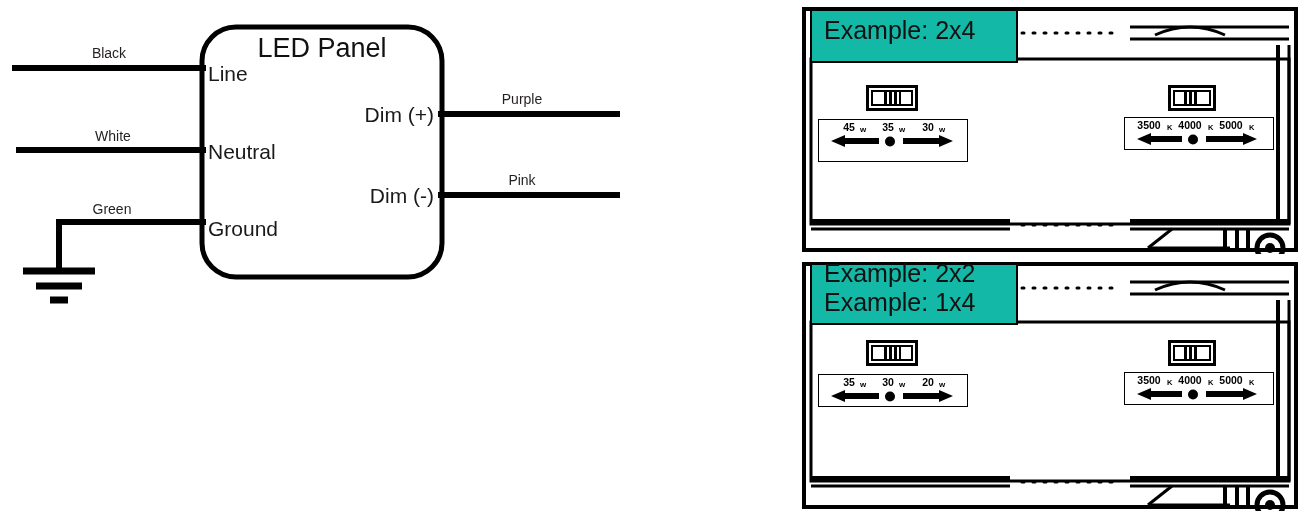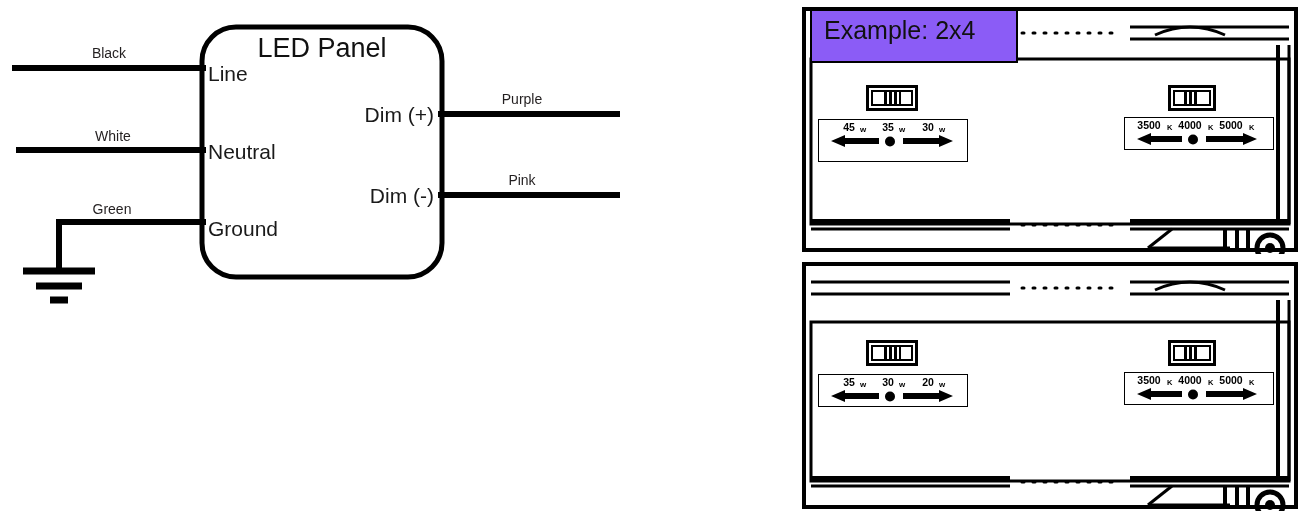--- a/index.html
+++ b/index.html
@@ -32,21 +32,21 @@
   }
 
   
   .fixture{position:absolute;}
   #fixture-2x4{left:800px;top:5px;width:500px;height:249px;}
   #fixture-2x2{left:800px;top:260px;width:500px;height:251px;}
   .fixture svg{display:block;}
 
   .example-box{
     position:absolute;
-    background:#8b5cf6;
+    background:#14b8a6;
     border:2px solid #000;
     box-sizing:border-box;
     display:flex;
     flex-direction:column;
     justify-content:center;
     padding:1px 12px 13px 12px;
   }
   #example-label-2x4{left:10px;top:4px;width:208px;height:54px;}
   #example-label-2x2{left:10px;top:3px;width:208px;height:62px;}
   .example-text{
@@ -248,20 +248,24 @@
         <circle cx="470" cy="245" r="13" fill="none" stroke="#000000" stroke-width="5"></circle>
         <circle cx="470" cy="245" r="5" fill="#000000"></circle>
       </g>
 
       <g>
         <line x1="478" y1="40" x2="478" y2="221" stroke="#000000" stroke-width="4"></line>
         <line x1="489" y1="40" x2="489" y2="221" stroke="#000000" stroke-width="3"></line>
       </g>
     </svg>
 
+    <div class="example-box" id="example-label-2x2">
+      <div class="example-text">Example: 2x2</div>
+      <div class="example-text">Example: 1x4</div>
+    </div>
 
     <div class="selector" style="left:18px;top:114px;width:150px;height:33px;">
       <svg width="146" height="29" viewBox="0 0 146 29" xmlns="http://www.w3.org/2000/svg">
         <text x="30" y="11" text-anchor="middle" font-size="10.5" font-weight="bold" font-family="Liberation Sans, sans-serif" fill="#000">35</text>
         <text x="41" y="12" font-size="8" font-weight="bold" font-family="Liberation Sans, sans-serif" fill="#000">w</text>
 
         <text x="69" y="11" text-anchor="middle" font-size="10.5" font-weight="bold" font-family="Liberation Sans, sans-serif" fill="#000">30</text>
         <text x="80" y="12" font-size="8" font-weight="bold" font-family="Liberation Sans, sans-serif" fill="#000">w</text>
 
         <text x="109" y="11" text-anchor="middle" font-size="10.5" font-weight="bold" font-family="Liberation Sans, sans-serif" fill="#000">20</text>

